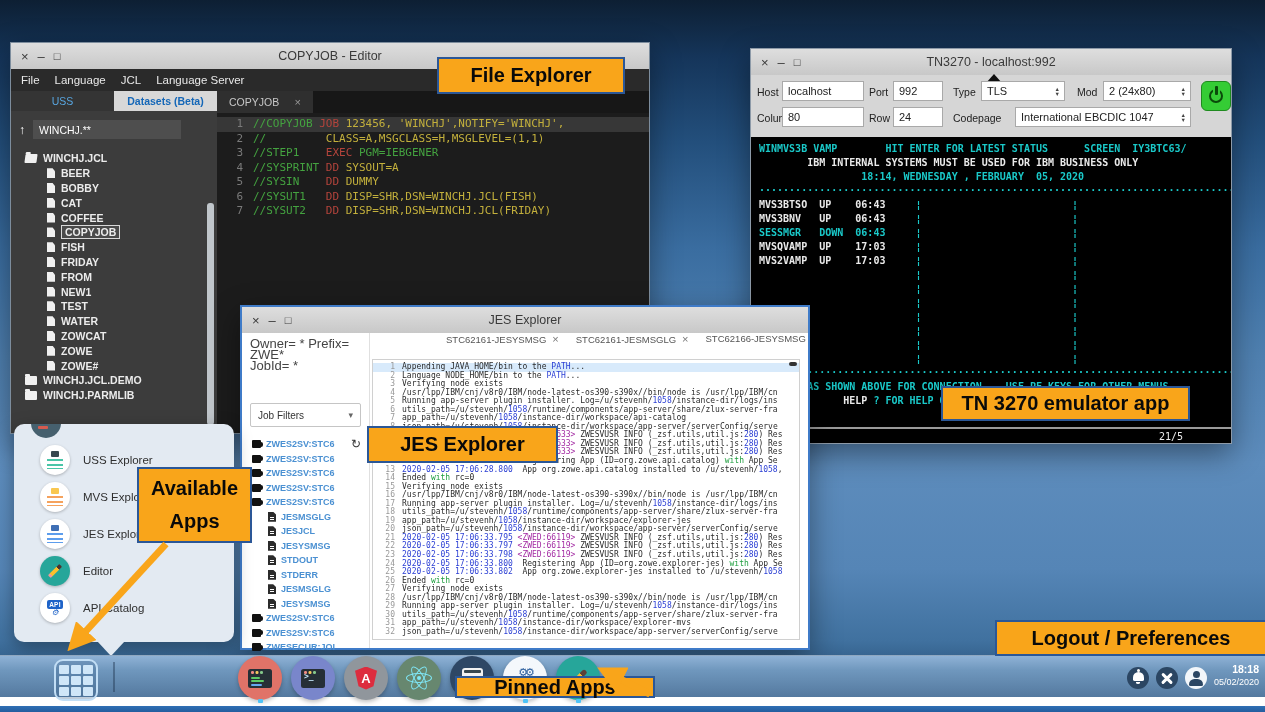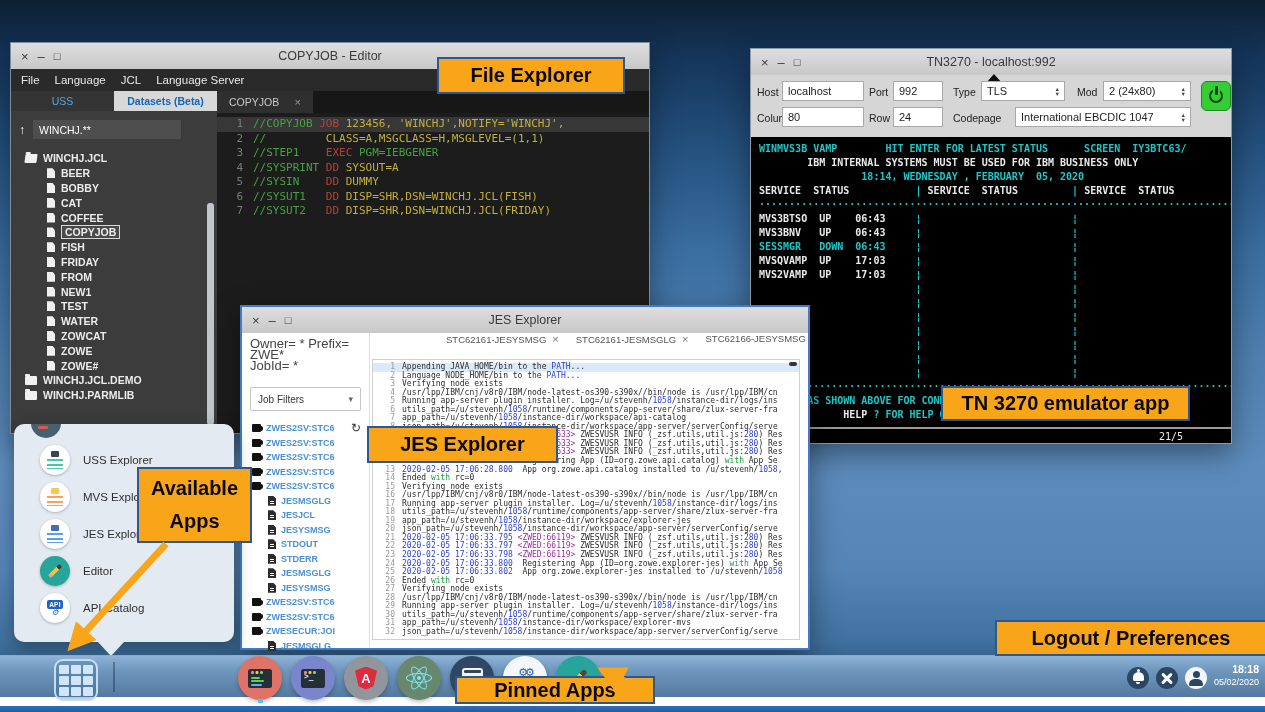--- a/index.html
+++ b/index.html
@@ -57,21 +57,21 @@
   .terminal{flex:1;background:#000;padding:5px 8px;font-family:"DejaVu Sans Mono",monospace;font-size:10px;line-height:14px;font-weight:700;overflow:hidden;}
   .tline{white-space:pre;}
   .t-c{color:#1ac9c9;}.t-w{color:#eaeaea;}
   .tn-status{height:16px;background:#000;border-top:2px solid #9a9a9a;color:#eee;font-family:"DejaVu Sans Mono",monospace;font-size:10px;display:flex;align-items:center;justify-content:flex-end;padding-right:48px;flex:none;}
 
   
   #jes-win{left:240px;top:305px;width:570px;height:345px;background:#fff;border:2px solid #3f7bc8;z-index:3;}
   .jbody{flex:1;display:flex;min-height:0;background:#fff;}
   .jleft{width:128px;border-right:1px solid #e0e0e0;flex:none;padding-top:5px;position:relative;}
   .jmeta{font-size:13px;color:#444;padding-left:8px;line-height:11px;}
-  .jfilters{margin:16px 8px 0;height:24px;border:1px solid #c5c5c5;border-radius:2px;display:flex;align-items:center;justify-content:space-between;padding:0 7px;font-size:10px;color:#333;background:#fff;}
+  .jfilters{margin:32px 8px 0;height:24px;border:1px solid #c5c5c5;border-radius:2px;display:flex;align-items:center;justify-content:space-between;padding:0 7px;font-size:10px;color:#333;background:#fff;}
   .jfilters .chev{color:#666;font-size:9px;}
   .joblist{margin-top:10px;}
   .jrow{display:flex;align-items:center;gap:5px;height:14.5px;font-size:9px;font-weight:600;color:#4a90d2;position:relative;}
   .jrow.job{padding-left:10px;}
   .jrow.file{padding-left:26px;}
   .jicn{flex:none;}
   .jicn.job-icon{width:9px;height:8px;background:#111;border-radius:1px;position:relative;}
   .jicn.job-icon::after{content:"";position:absolute;right:-2px;top:1.5px;width:3px;height:5px;background:#111;border-radius:0 2px 2px 0;}
   .jicn.file-icon{width:8px;height:10px;background:#2b2b2b;clip-path:polygon(0 0,65% 0,100% 28%,100% 100%,0 100%);
     background-image:linear-gradient(#fff,#fff),linear-gradient(#fff,#fff);background-repeat:no-repeat;background-size:4px 1px,4px 1px;background-position:2px 5px,2px 7px;background-color:#2b2b2b;}
@@ -157,21 +157,21 @@
   #white-strip{position:absolute;left:0;top:697px;width:1265px;height:15px;background:#fff;z-index:3;}
   #blue-strip{position:absolute;left:0;top:706px;width:1265px;height:6px;background:linear-gradient(#2f6fb5,#245d9e);z-index:4;}
 
   
   .callout{position:absolute;background:#f9a51a;border:2px solid #2b5797;color:#0a0a0a;font-weight:700;display:flex;align-items:center;justify-content:center;text-align:center;z-index:10;font-size:20px;}
   .co-file{left:437px;top:57px;width:188px;height:37px;}
   .co-jes{left:367px;top:426px;width:191px;height:37px;}
   .co-tn{left:941px;top:386px;width:249px;height:35px;}
   .co-avail{left:137px;top:467px;width:115px;height:76px;line-height:33px;}
   .co-logout{left:995px;top:620px;width:272px;height:36px;}
-  .co-pinned{left:455px;top:676px;width:200px;height:28px;}
+  .co-pinned{left:455px;top:676px;width:200px;height:22px;}
   .ann-arrow{position:absolute;z-index:10;overflow:visible;}
 </style>
 </head>
 <body>
 
 <div id="desktop">
 
   <div class="win" id="editor-win">
     <div class="titlebar">
       <span class="wctrl">
@@ -331,21 +331,20 @@
           <i class="updn">
             <b>▲</b>
             <b>▼</b>
           </i>
         </span>
     </div>
     <div class="terminal">
         <div class="tline"><span class="t-c">WINMVS3B VAMP        HIT ENTER FOR LATEST STATUS      SCREEN  IY3BTC63/</span></div>
         <div class="tline"><span class="t-w">        IBM INTERNAL SYSTEMS MUST BE USED FOR IBM BUSINESS ONLY</span></div>
         <div class="tline"><span class="t-c">                 18:14, WEDNESDAY , FEBRUARY  05, 2020</span></div>
-        <div class="tline"><span class="t-w">SERVICE  STATUS</span><span class="t-w">           </span><span class="t-c">|</span><span class="t-w"> SERVICE  STATUS</span><span class="t-w">         </span><span class="t-c">|</span><span class="t-w"> SERVICE  STATUS</span></div>
         <div class="tline"><span class="t-c">·······················································································</span></div>
         <div class="tline"><span class="t-w">MVS3BTSO  UP    06:43</span><span class="t-w">     </span><span class="t-c">¦</span><span class="t-w">                         </span><span class="t-c">¦</span></div>
         <div class="tline"><span class="t-w">MVS3BNV   UP    06:43</span><span class="t-w">     </span><span class="t-c">¦</span><span class="t-w">                         </span><span class="t-c">¦</span></div>
         <div class="tline"><span class="t-c">SESSMGR   DOWN  06:43</span><span class="t-w">     </span><span class="t-c">¦</span><span class="t-w">                         </span><span class="t-c">¦</span></div>
         <div class="tline"><span class="t-w">MVSQVAMP  UP    17:03</span><span class="t-w">     </span><span class="t-c">¦</span><span class="t-w">                         </span><span class="t-c">¦</span></div>
         <div class="tline"><span class="t-w">MVS2VAMP  UP    17:03</span><span class="t-w">     </span><span class="t-c">¦</span><span class="t-w">                         </span><span class="t-c">¦</span></div>
         <div class="tline"><span class="t-c">                          ¦                         ¦</span></div>
         <div class="tline"><span class="t-c">                          ¦                         ¦</span></div>
         <div class="tline"><span class="t-c">                          ¦                         ¦</span></div>
         <div class="tline"><span class="t-c">                          ¦                         ¦</span></div>

